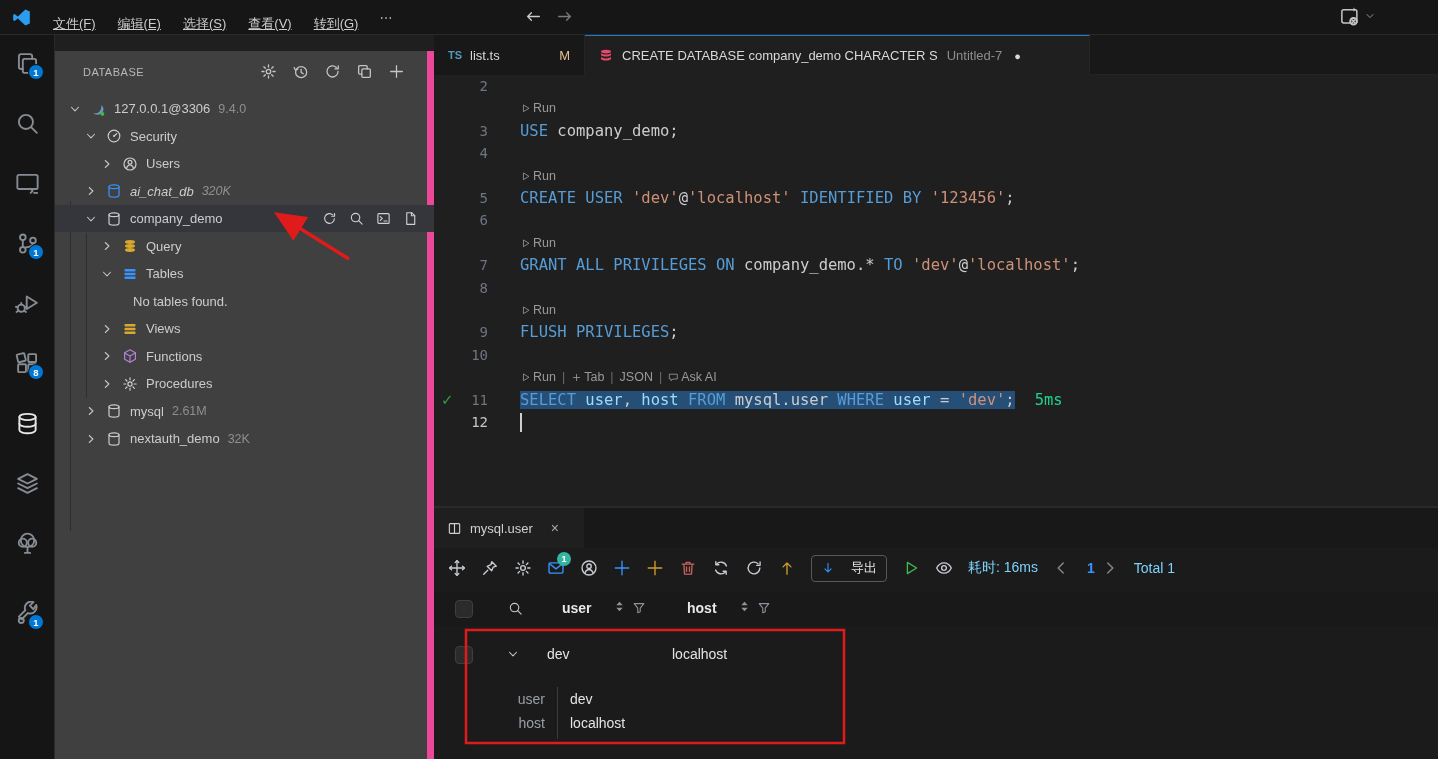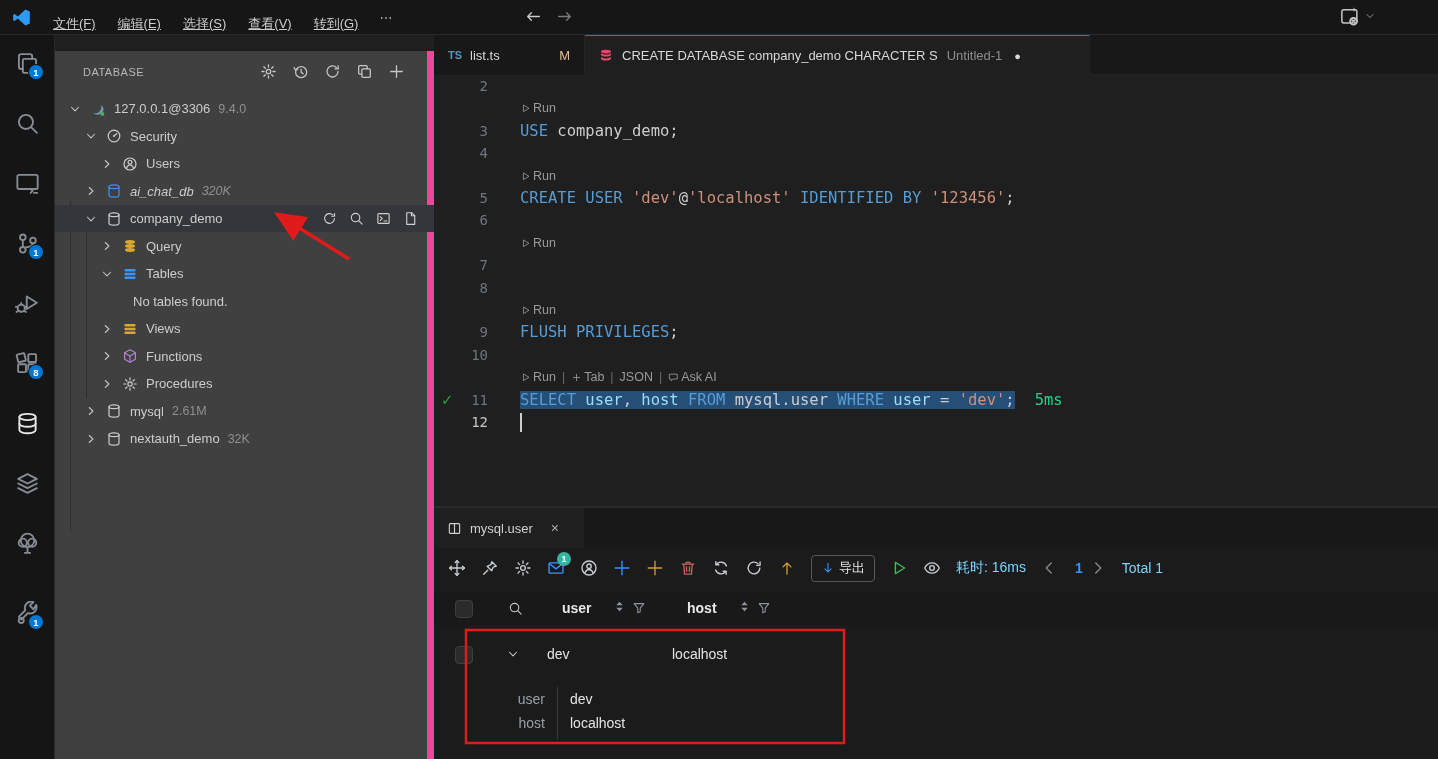--- a/index.html
+++ b/index.html
@@ -89,21 +89,21 @@
   .ptoolbar { position:absolute; left:0; top:40px; width:100%; height:40px; display:flex; align-items:center;
     padding-left:14px; gap:0; }
   .tb-item { display:flex; align-items:center; justify-content:center; margin-right:15px; position:relative;
     color:#c9cdd3; cursor:pointer; flex:none; }
   .tb-search { width:186px; height:27px; background:#1d1d1d; border:1px solid #4a4a4a; border-radius:6px;
     display:flex; align-items:center; padding:0 9px; gap:7px; color:#8b8b8b; margin-right:15px; }
   .tb-search input { background:transparent; border:none; outline:none; color:#cccccc; font-size:13px; width:130px;
     font-family:"Liberation Sans", sans-serif; }
   .tb-search input::placeholder { color:#8b8b8b; }
   .tb-btn { height:27px; border:1px solid #585858; border-radius:4px; display:flex; align-items:center;
-    padding:0 9px; gap:4px; color:#e6e6e6; font-size:13px; margin-right:15px; cursor:pointer; }
+    padding:0 9px; gap:16px; color:#e6e6e6; font-size:13px; margin-right:15px; cursor:pointer; }
   .tb-text { color:#7dd3fc; font-size:14px; margin-right:14px; white-space:nowrap; }
   .tb-page { color:#3794ff; font-weight:bold; font-size:14px; margin:0 6px 0 2px; }
   .mail-badge { position:absolute; left:10px; top:-7px; min-width:14px; height:14px; border-radius:8px;
     background:#35b5a0; color:#fff; font-size:9px; display:flex; align-items:center; justify-content:center;
     padding:0 3px; font-weight:bold; }
 
   .grid-header { position:absolute; left:0; top:84px; width:100%; height:34px; background:#191919; }
   .checkbox { position:absolute; width:18px; height:18px; background:#2b2b2b; border:1px solid #3e3e3e;
     border-radius:4px; cursor:pointer; }
   .col-label { position:absolute; color:#e8e8e8; font-size:14px; font-weight:bold; }
@@ -521,41 +521,41 @@
       <span id="sqlTabIco" style="display:flex">
           <svg width="16" height="16" viewBox="0 0 16 16" fill="none" stroke="currentColor" stroke-width="1.2" stroke-linecap="round" stroke-linejoin="round">
             <g fill="#e9496a" stroke="none">
               <ellipse cx="8" cy="3.6" rx="5" ry="1.8"></ellipse>
               <path d="M3 4.8c0 1 2.2 1.8 5 1.8s5-.8 5-1.8v2c0 1-2.2 1.8-5 1.8S3 7.8 3 6.8z"></path>
               <path d="M3 8.6c0 1 2.2 1.8 5 1.8s5-.8 5-1.8v2.2c0 1-2.2 1.8-5 1.8s-5-.8-5-1.8z"></path>
             </g>
           </svg>
         </span>
       <span class="tab-title">CREATE DATABASE company_demo CHARACTER S</span>
-      <span class="tab-secondary">Untitled-1</span>
+      <span class="tab-secondary">Untitled-7</span>
       <span class="dirty-dot">●</span>
     </div>
   </div>
 
   <div class="abs code" id="codeArea">
       <div class="code-row" style="top: 0px;"><span class="gut">2</span></div>
       <div class="code-row" style="top: 22.4px;"><span class="lens"><span style="display: inline-flex; align-items: center;"><span class="l-ico"><svg width="11" height="11" viewBox="0 0 16 16" fill="none" stroke="currentColor" stroke-width="1.2" stroke-linecap="round" stroke-linejoin="round">
                 <path d="M5 3.4v9.2l7.6-4.6z"></path>
               </svg></span><span>Run</span></span></span></div>
       <div class="code-row" style="top: 44.8px;"><span class="gut">3</span><span class="ctext"><span class="kw">USE</span><span class="pl"> company_demo;</span></span></div>
       <div class="code-row" style="top: 67.2px;"><span class="gut">4</span></div>
       <div class="code-row" style="top: 89.6px;"><span class="lens"><span style="display: inline-flex; align-items: center;"><span class="l-ico"><svg width="11" height="11" viewBox="0 0 16 16" fill="none" stroke="currentColor" stroke-width="1.2" stroke-linecap="round" stroke-linejoin="round">
                 <path d="M5 3.4v9.2l7.6-4.6z"></path>
               </svg></span><span>Run</span></span></span></div>
       <div class="code-row" style="top: 112px;"><span class="gut">5</span><span class="ctext"><span class="kw">CREATE USER </span><span class="str">'dev'</span><span class="pl">@</span><span class="str">'localhost'</span><span class="kw"> IDENTIFIED BY </span><span class="str">'123456'</span><span class="pl">;</span></span></div>
       <div class="code-row" style="top: 134.4px;"><span class="gut">6</span></div>
       <div class="code-row" style="top: 156.8px;"><span class="lens"><span style="display: inline-flex; align-items: center;"><span class="l-ico"><svg width="11" height="11" viewBox="0 0 16 16" fill="none" stroke="currentColor" stroke-width="1.2" stroke-linecap="round" stroke-linejoin="round">
                 <path d="M5 3.4v9.2l7.6-4.6z"></path>
               </svg></span><span>Run</span></span></span></div>
-      <div class="code-row" style="top: 179.2px;"><span class="gut">7</span></div>
+      <div class="code-row" style="top: 179.2px;"><span class="gut">7</span><span class="ctext"><span class="kw">GRANT ALL PRIVILEGES ON</span><span class="pl"> company_demo.* </span><span class="kw">TO</span><span class="pl"> </span><span class="str">'dev'</span><span class="pl">@</span><span class="str">'localhost'</span><span class="pl">;</span></span></div>
       <div class="code-row" style="top: 201.6px;"><span class="gut">8</span></div>
       <div class="code-row" style="top: 224px;"><span class="lens"><span style="display: inline-flex; align-items: center;"><span class="l-ico"><svg width="11" height="11" viewBox="0 0 16 16" fill="none" stroke="currentColor" stroke-width="1.2" stroke-linecap="round" stroke-linejoin="round">
                 <path d="M5 3.4v9.2l7.6-4.6z"></path>
               </svg></span><span>Run</span></span></span></div>
       <div class="code-row" style="top: 246.4px;"><span class="gut">9</span><span class="ctext"><span class="kw">FLUSH PRIVILEGES</span><span class="pl">;</span></span></div>
       <div class="code-row" style="top: 268.8px;"><span class="gut">10</span></div>
       <div class="code-row" style="top: 291.2px;"><span class="lens"><span style="display: inline-flex; align-items: center;"><span class="l-ico"><svg width="11" height="11" viewBox="0 0 16 16" fill="none" stroke="currentColor" stroke-width="1.2" stroke-linecap="round" stroke-linejoin="round">
                 <path d="M5 3.4v9.2l7.6-4.6z"></path>
               </svg></span><span>Run</span></span><span class="sep">|</span><span style="display: inline-flex; align-items: center;"><span class="l-ico"><svg width="11" height="11" viewBox="0 0 16 16" fill="none" stroke="currentColor" stroke-width="1.2" stroke-linecap="round" stroke-linejoin="round">
                 <path d="M8 3.5v9M3.5 8h9"></path>

